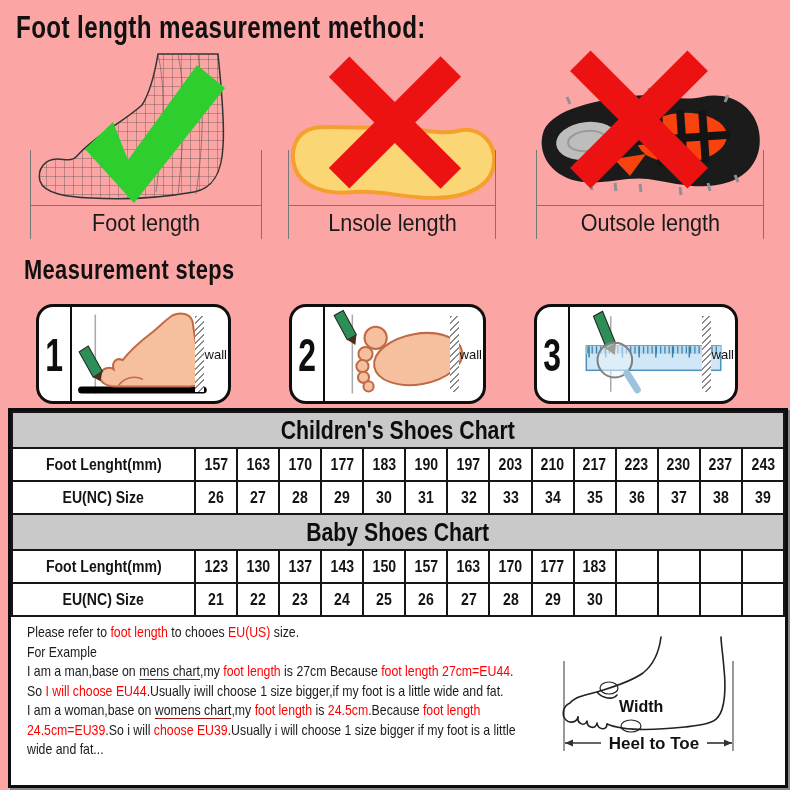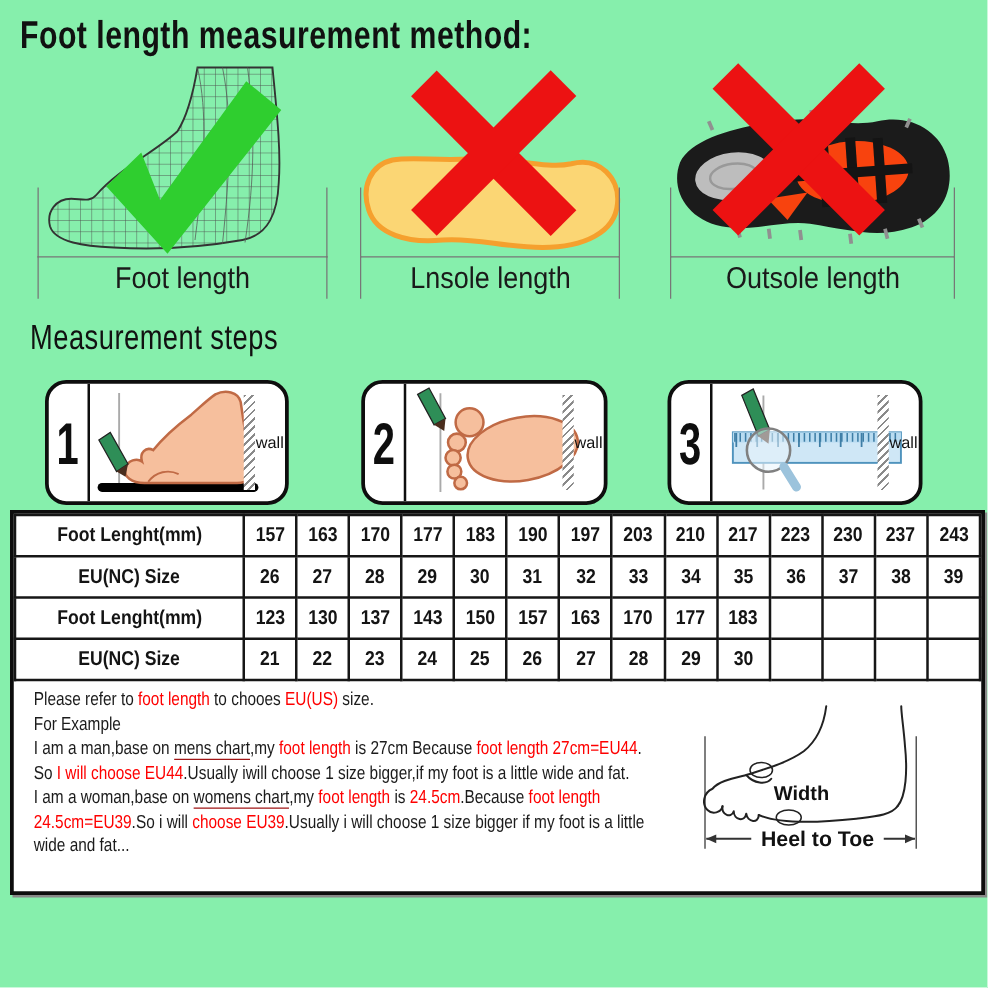--- a/index.html
+++ b/index.html
@@ -1,21 +1,21 @@
 <!DOCTYPE html>
 <html style="--accent-red: #ec1212; --value-red: #fe0000; --check-green: #2fce2f; --table-header-bg: #c9c9c9; --insole-yellow: #fbd674; --insole-edge: #f5a02e; --skin-tone: #f6bf9d; --skin-outline: #c06a45; --ruler-blue: #cfe7f6; --outsole-orange: #f8430e;"><head>
 <meta charset="utf-8">
 <style>
   html,body{margin:0;padding:0;background:#fff;}
   body{font-family:"Liberation Sans", sans-serif;}
-  #stage{position:relative;width:790px;height:790px;background:#86efac;overflow:hidden;}
+  #stage{position:relative;width:790px;height:790px;background:#fca5a5;overflow:hidden;}
 
   .cond{display:inline-block;transform:scaleX(.78);transform-origin:left center;white-space:nowrap;}
   .big-title{position:absolute;left:16px;top:10px;font-size:31px;font-weight:900;color:#111;letter-spacing:.5px;}
-  .steps-title{position:absolute;left:24px;top:254px;font-size:28px;font-weight:400;color:#111;letter-spacing:.5px;text-align:right;}
+  .steps-title{position:absolute;left:24px;top:254px;font-size:28px;font-weight:700;color:#111;letter-spacing:.5px;text-align:right;}
 
   
   .method-panel{position:absolute;top:50px;}
   .method-art{position:relative;height:155px;}
   .label-box{position:relative;height:33px;border-top:1px solid #777;border-left:1px solid #777;border-right:1px solid #777;
     display:flex;align-items:center;justify-content:center;font-size:24px;color:#1a1a1a;}
   .label-box::before,.label-box::after{content:"";position:absolute;top:-56px;width:1px;height:56px;background:#777;}
   .label-box::before{left:-1px}.label-box::after{right:-1px}
   .label-box .lt{display:inline-block;transform:scaleX(.9);white-space:nowrap;}
 
@@ -205,20 +205,23 @@
           <col>
           <col>
           <col>
           <col>
           <col>
           <col>
           <col>
           <col>
       </colgroup>
       <tbody id="charts-body">
+          <tr>
+            <td colspan="15" class="chart-title"><span class="cond-c">Children's Shoes Chart</span></td>
+          </tr>
           <tr class="vals">
             <td class="row-label red"><span class="cv">Foot Lenght(mm)</span></td>
             <td class="red"><span class="cv">157</span></td>
             <td class="red"><span class="cv">163</span></td>
             <td class="red"><span class="cv">170</span></td>
             <td class="red"><span class="cv">177</span></td>
             <td class="red"><span class="cv">183</span></td>
             <td class="red"><span class="cv">190</span></td>
             <td class="red"><span class="cv">197</span></td>
             <td class="red"><span class="cv">203</span></td>
@@ -238,20 +241,23 @@
             <td class=""><span class="cv">30</span></td>
             <td class=""><span class="cv">31</span></td>
             <td class=""><span class="cv">32</span></td>
             <td class=""><span class="cv">33</span></td>
             <td class=""><span class="cv">34</span></td>
             <td class=""><span class="cv">35</span></td>
             <td class=""><span class="cv">36</span></td>
             <td class=""><span class="cv">37</span></td>
             <td class=""><span class="cv">38</span></td>
             <td class=""><span class="cv">39</span></td>
+          </tr>
+          <tr>
+            <td colspan="15" class="chart-title"><span class="cond-c">Baby Shoes Chart</span></td>
           </tr>
           <tr class="vals">
             <td class="row-label red"><span class="cv">Foot Lenght(mm)</span></td>
             <td class="red"><span class="cv">123</span></td>
             <td class="red"><span class="cv">130</span></td>
             <td class="red"><span class="cv">137</span></td>
             <td class="red"><span class="cv">143</span></td>
             <td class="red"><span class="cv">150</span></td>
             <td class="red"><span class="cv">157</span></td>
             <td class="red"><span class="cv">163</span></td>

